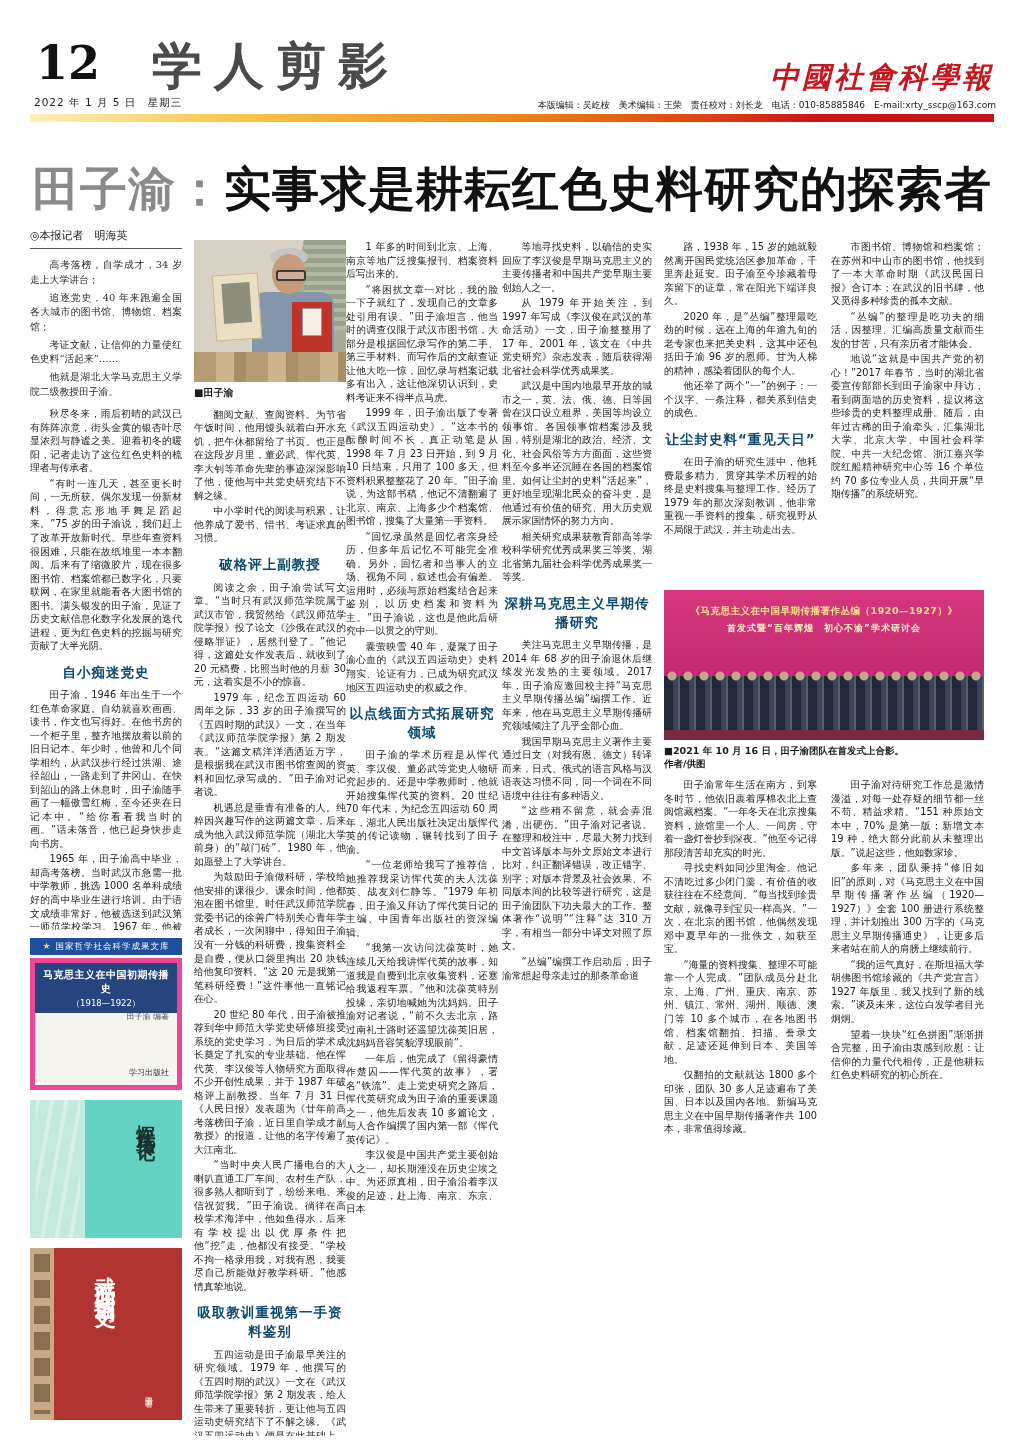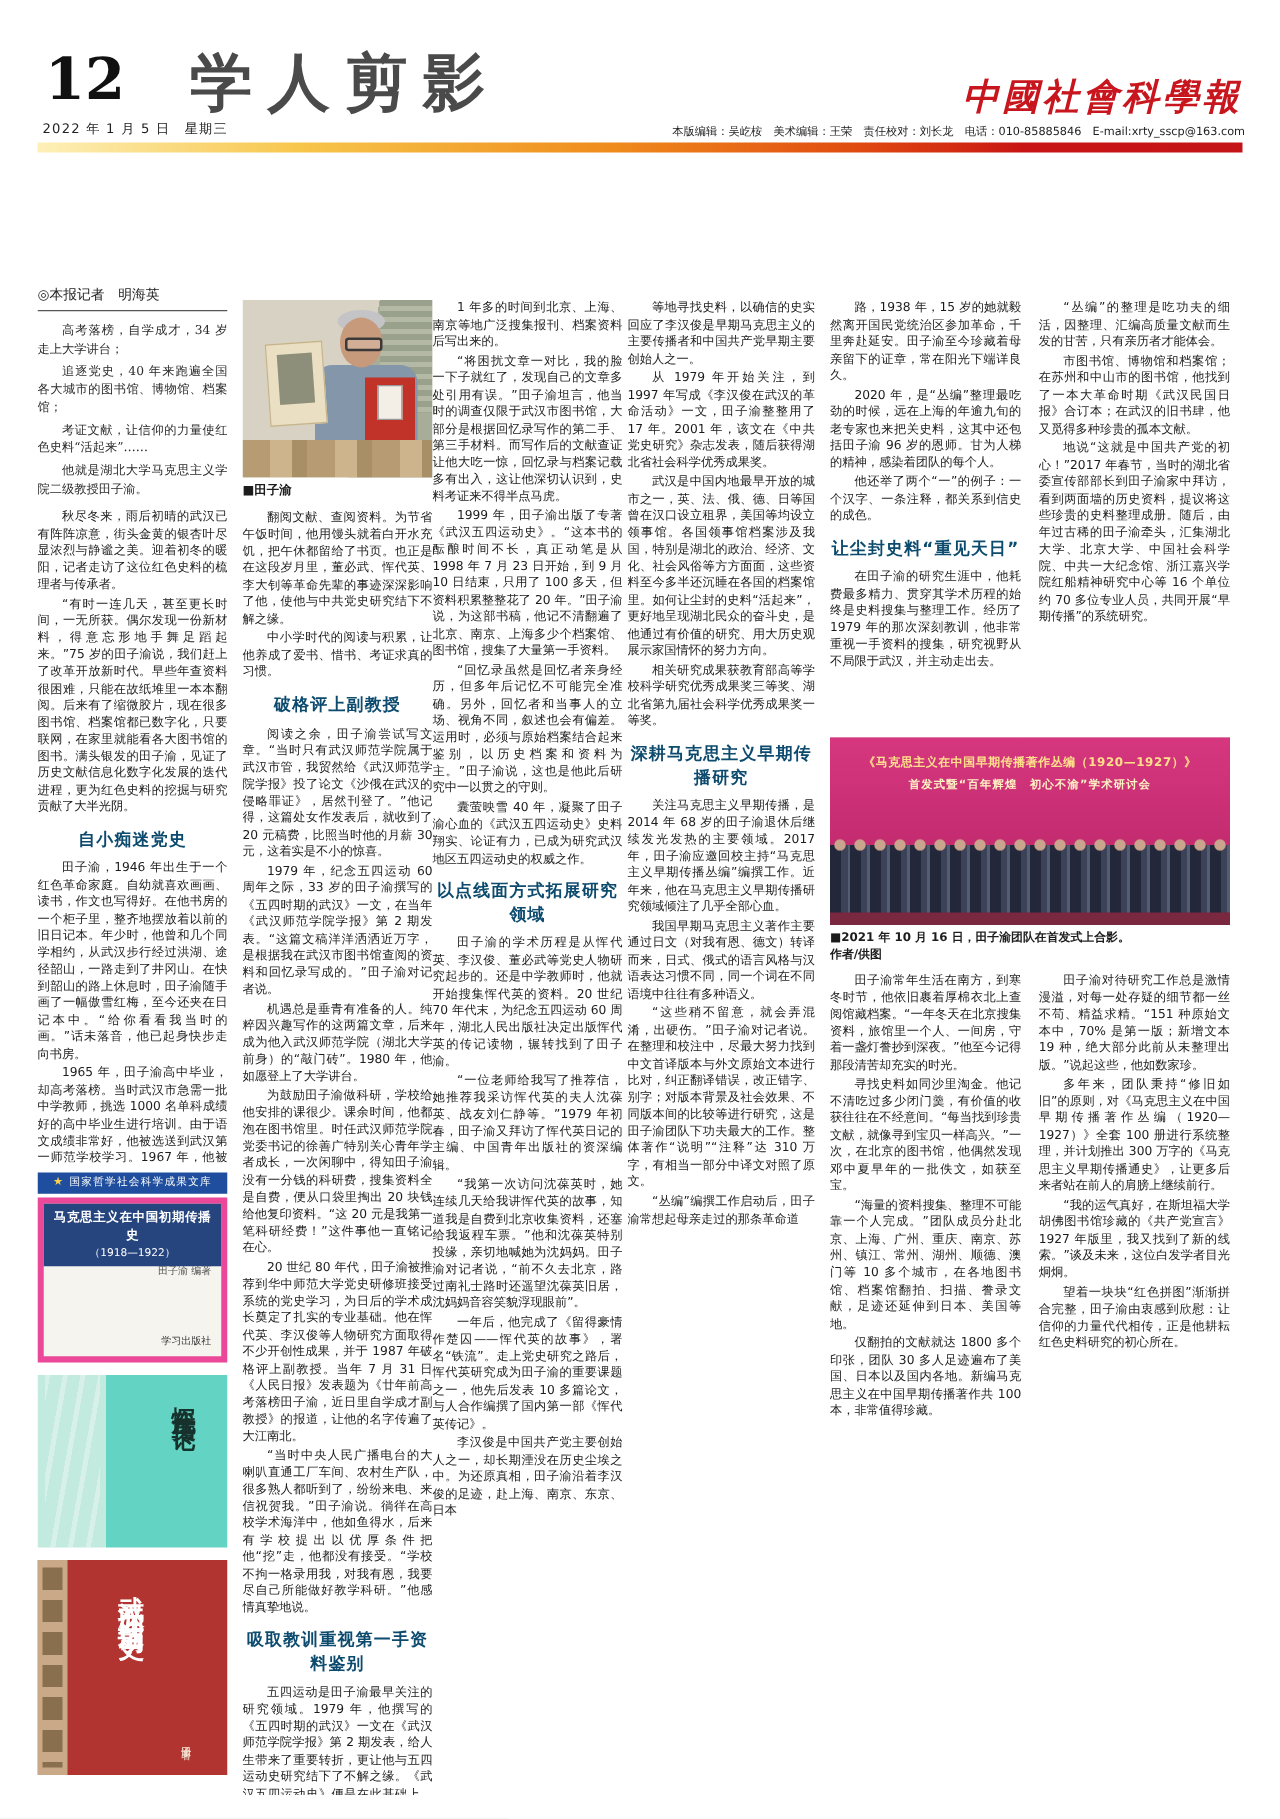--- a/index.html
+++ b/index.html
@@ -102,20 +102,23 @@
 
 <div id="page">
 
   <div class="pagenum">12</div>
   <div class="date">2022 年 1 月 5 日　星期三</div>
   <div class="section-title">学人剪影</div>
   <div class="masthead">中國社會科學報</div>
   <div class="staff">本版编辑：吴屹桉　美术编辑：王荣　责任校对：刘长龙　电话：010-85885846　E-mail:xrty_sscp@163.com</div>
   <div class="grad-bar"></div>
 
+  <div class="headline">
+    <span class="speaker">田子渝：</span><span class="big">实事求是耕耘红色史料研究的探索者</span>
+  </div>
 
   <div class="col c1">
     <div class="c1-text">
       <div class="byline">◎本报记者　明海英</div>
       <div class="intro">
           <p class="para">高考落榜，自学成才，34 岁走上大学讲台；</p>
           <p class="para">追逐党史，40 年来跑遍全国各大城市的图书馆、博物馆、档案馆；</p>
           <p class="para">考证文献，让信仰的力量使红色史料“活起来”……</p>
           <p class="para">他就是湖北大学马克思主义学院二级教授田子渝。</p>
         </div>
@@ -231,22 +234,22 @@
             <p class="para">2020 年，是“丛编”整理最吃劲的时候，远在上海的年逾九旬的老专家也来把关史料，这其中还包括田子渝 96 岁的恩师。甘为人梯的精神，感染着团队的每个人。</p>
             <p class="para">他还举了两个“一”的例子：一个汉字、一条注释，都关系到信史的成色。</p>
           </div>
         <h3 class="sec-h">让尘封史料“重见天日”</h3>
         <div>
             <p class="para">在田子渝的研究生涯中，他耗费最多精力、贯穿其学术历程的始终是史料搜集与整理工作。经历了 1979 年的那次深刻教训，他非常重视一手资料的搜集，研究视野从不局限于武汉，并主动走出去。</p>
           </div>
       </div>
       <div class="r-col">
         <div>
+            <p class="para">市图书馆、博物馆和档案馆；在苏州和中山市的图书馆，他找到了一本大革命时期《武汉民国日报》合订本；在武汉的旧书肆，他又觅得多种珍贵的孤本文献。</p>
             <p class="para">“丛编”的整理是吃功夫的细活，因整理、汇编高质量文献而生发的甘苦，只有亲历者才能体会。</p>
-            <p class="para">市图书馆、博物馆和档案馆；在苏州和中山市的图书馆，他找到了一本大革命时期《武汉民国日报》合订本；在武汉的旧书肆，他又觅得多种珍贵的孤本文献。</p>
             <p class="para">地说“这就是中国共产党的初心！”2017 年春节，当时的湖北省委宣传部部长到田子渝家中拜访，看到两面墙的历史资料，提议将这些珍贵的史料整理成册。随后，由年过古稀的田子渝牵头，汇集湖北大学、北京大学、中国社会科学院、中共一大纪念馆、浙江嘉兴学院红船精神研究中心等 16 个单位约 70 多位专业人员，共同开展“早期传播”的系统研究。</p>
           </div>
       </div>
     </div>
 
     <div class="conf">
       <div class="conf-banner">
         <div class="conf-line1">《马克思主义在中国早期传播著作丛编（1920—1927）》</div>
         <div class="conf-line2">首发式暨“百年辉煌　初心不渝”学术研讨会</div>
       </div>

